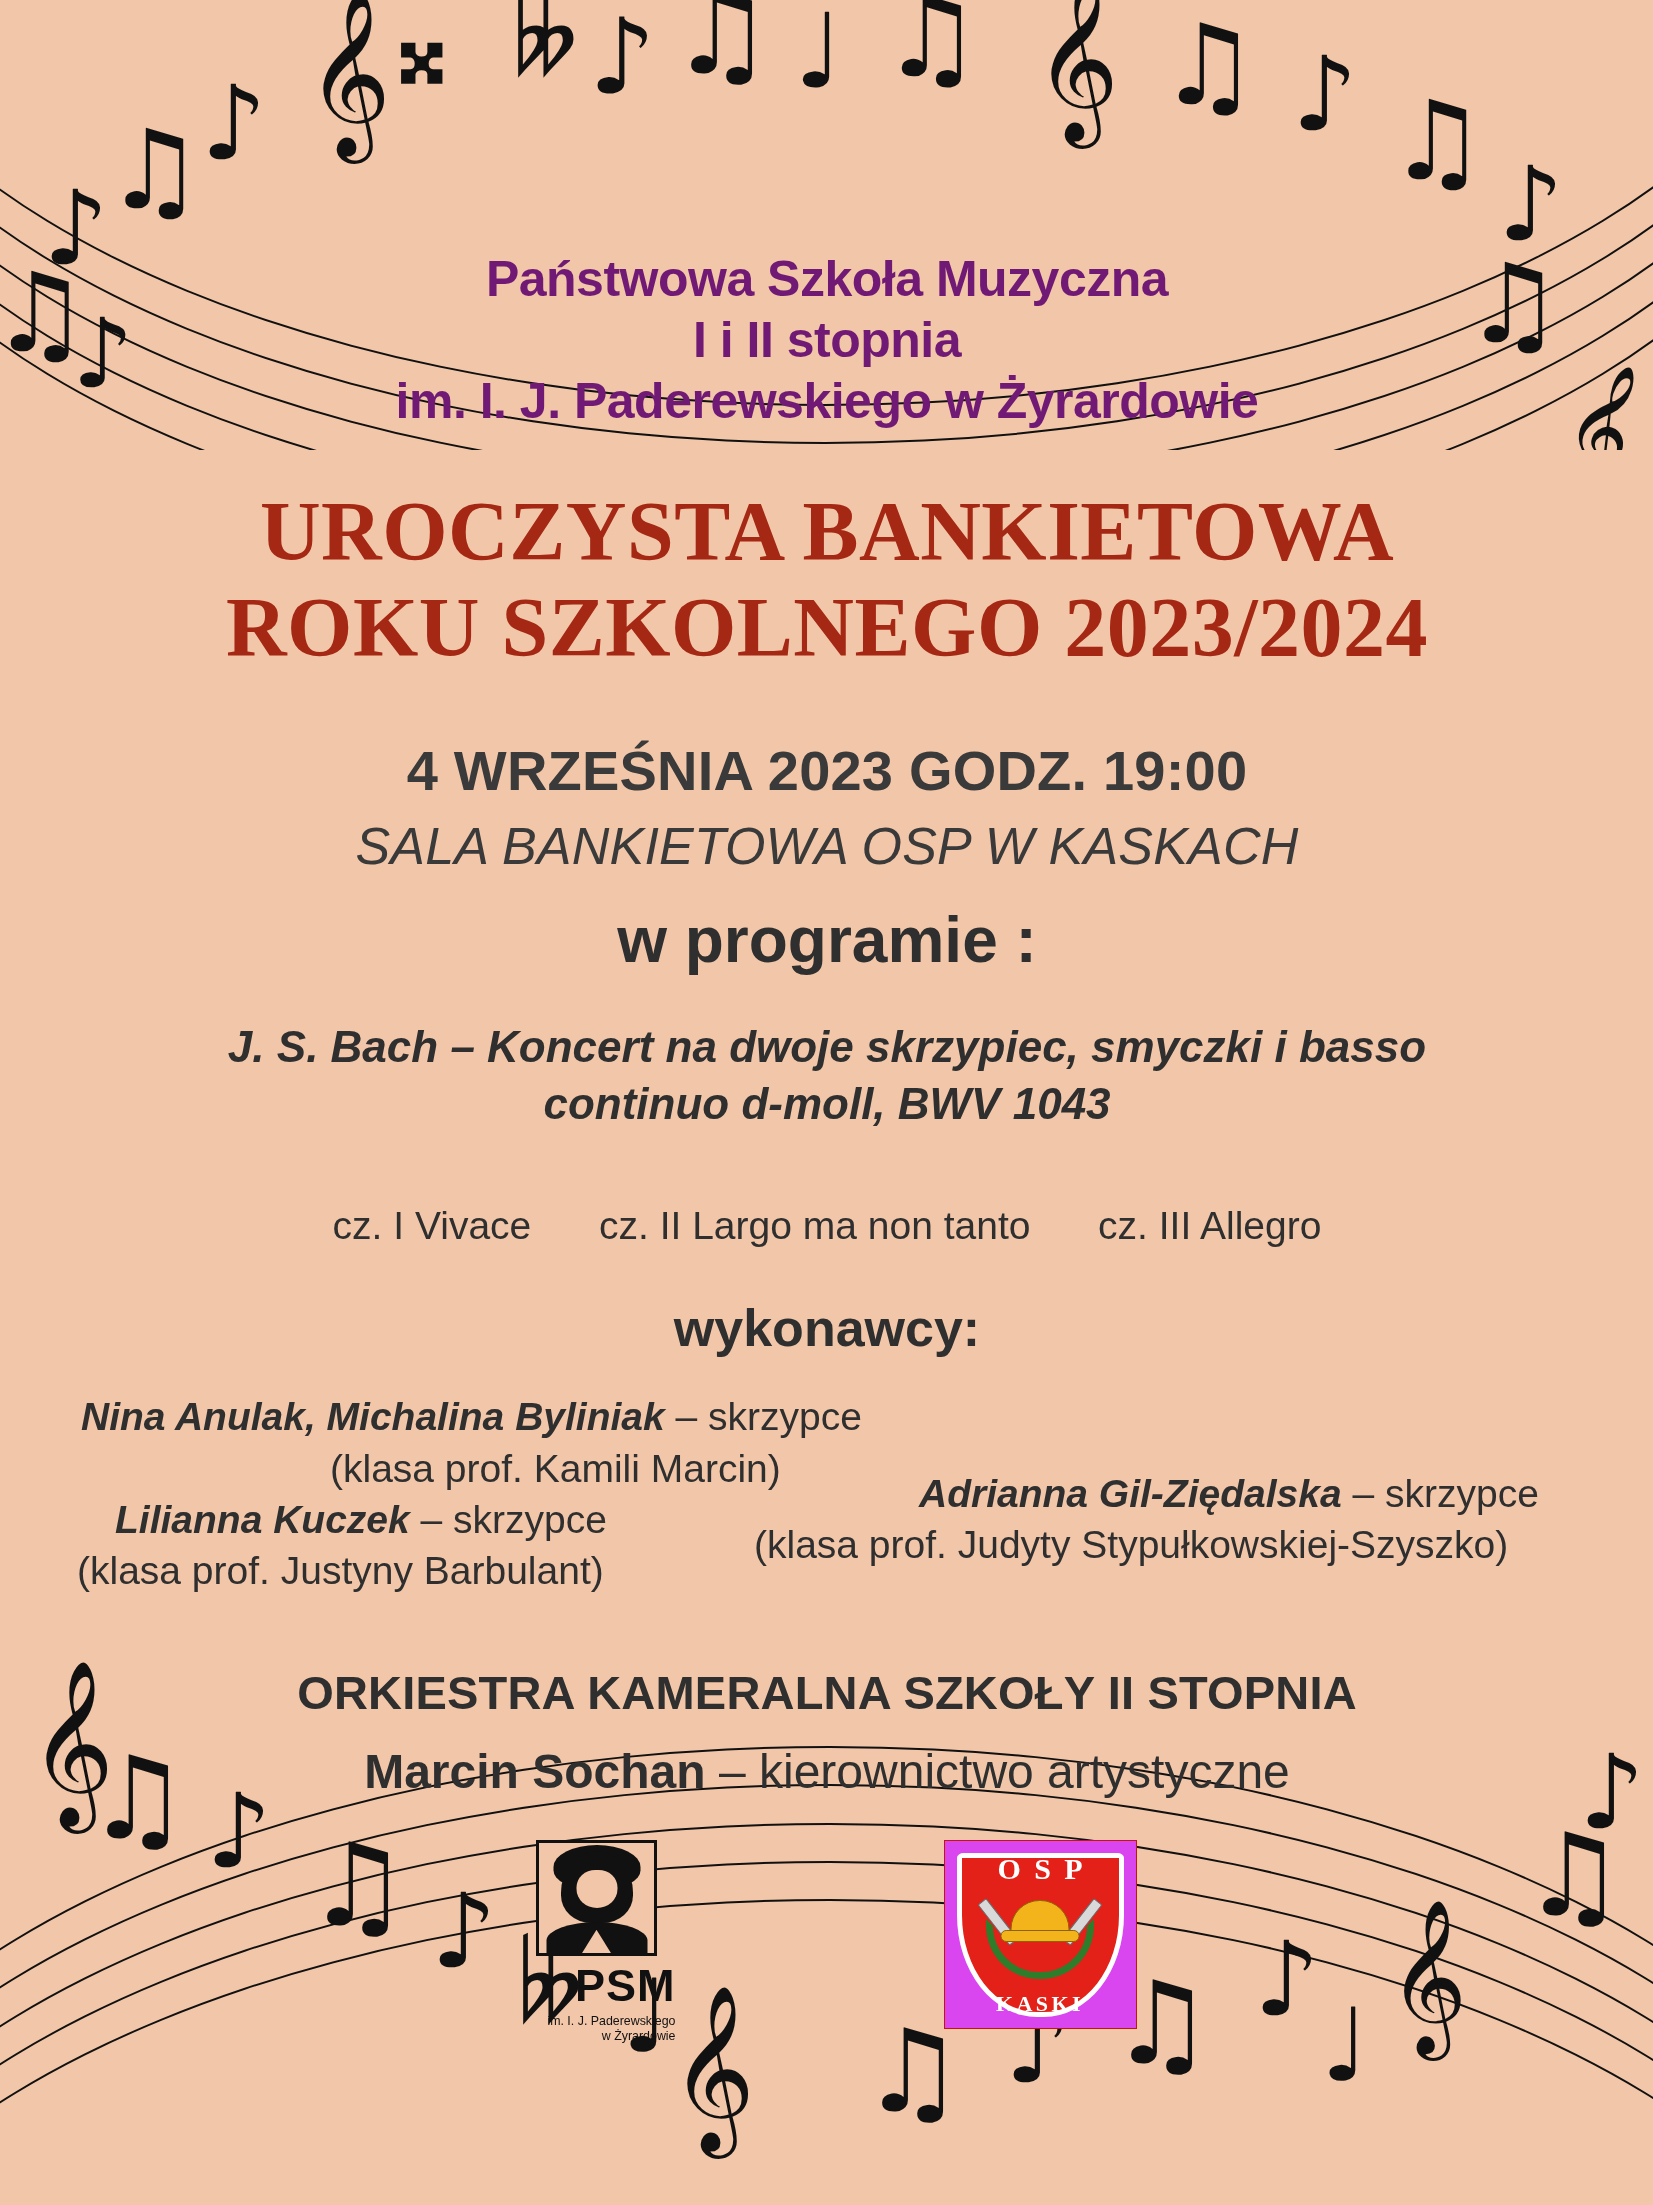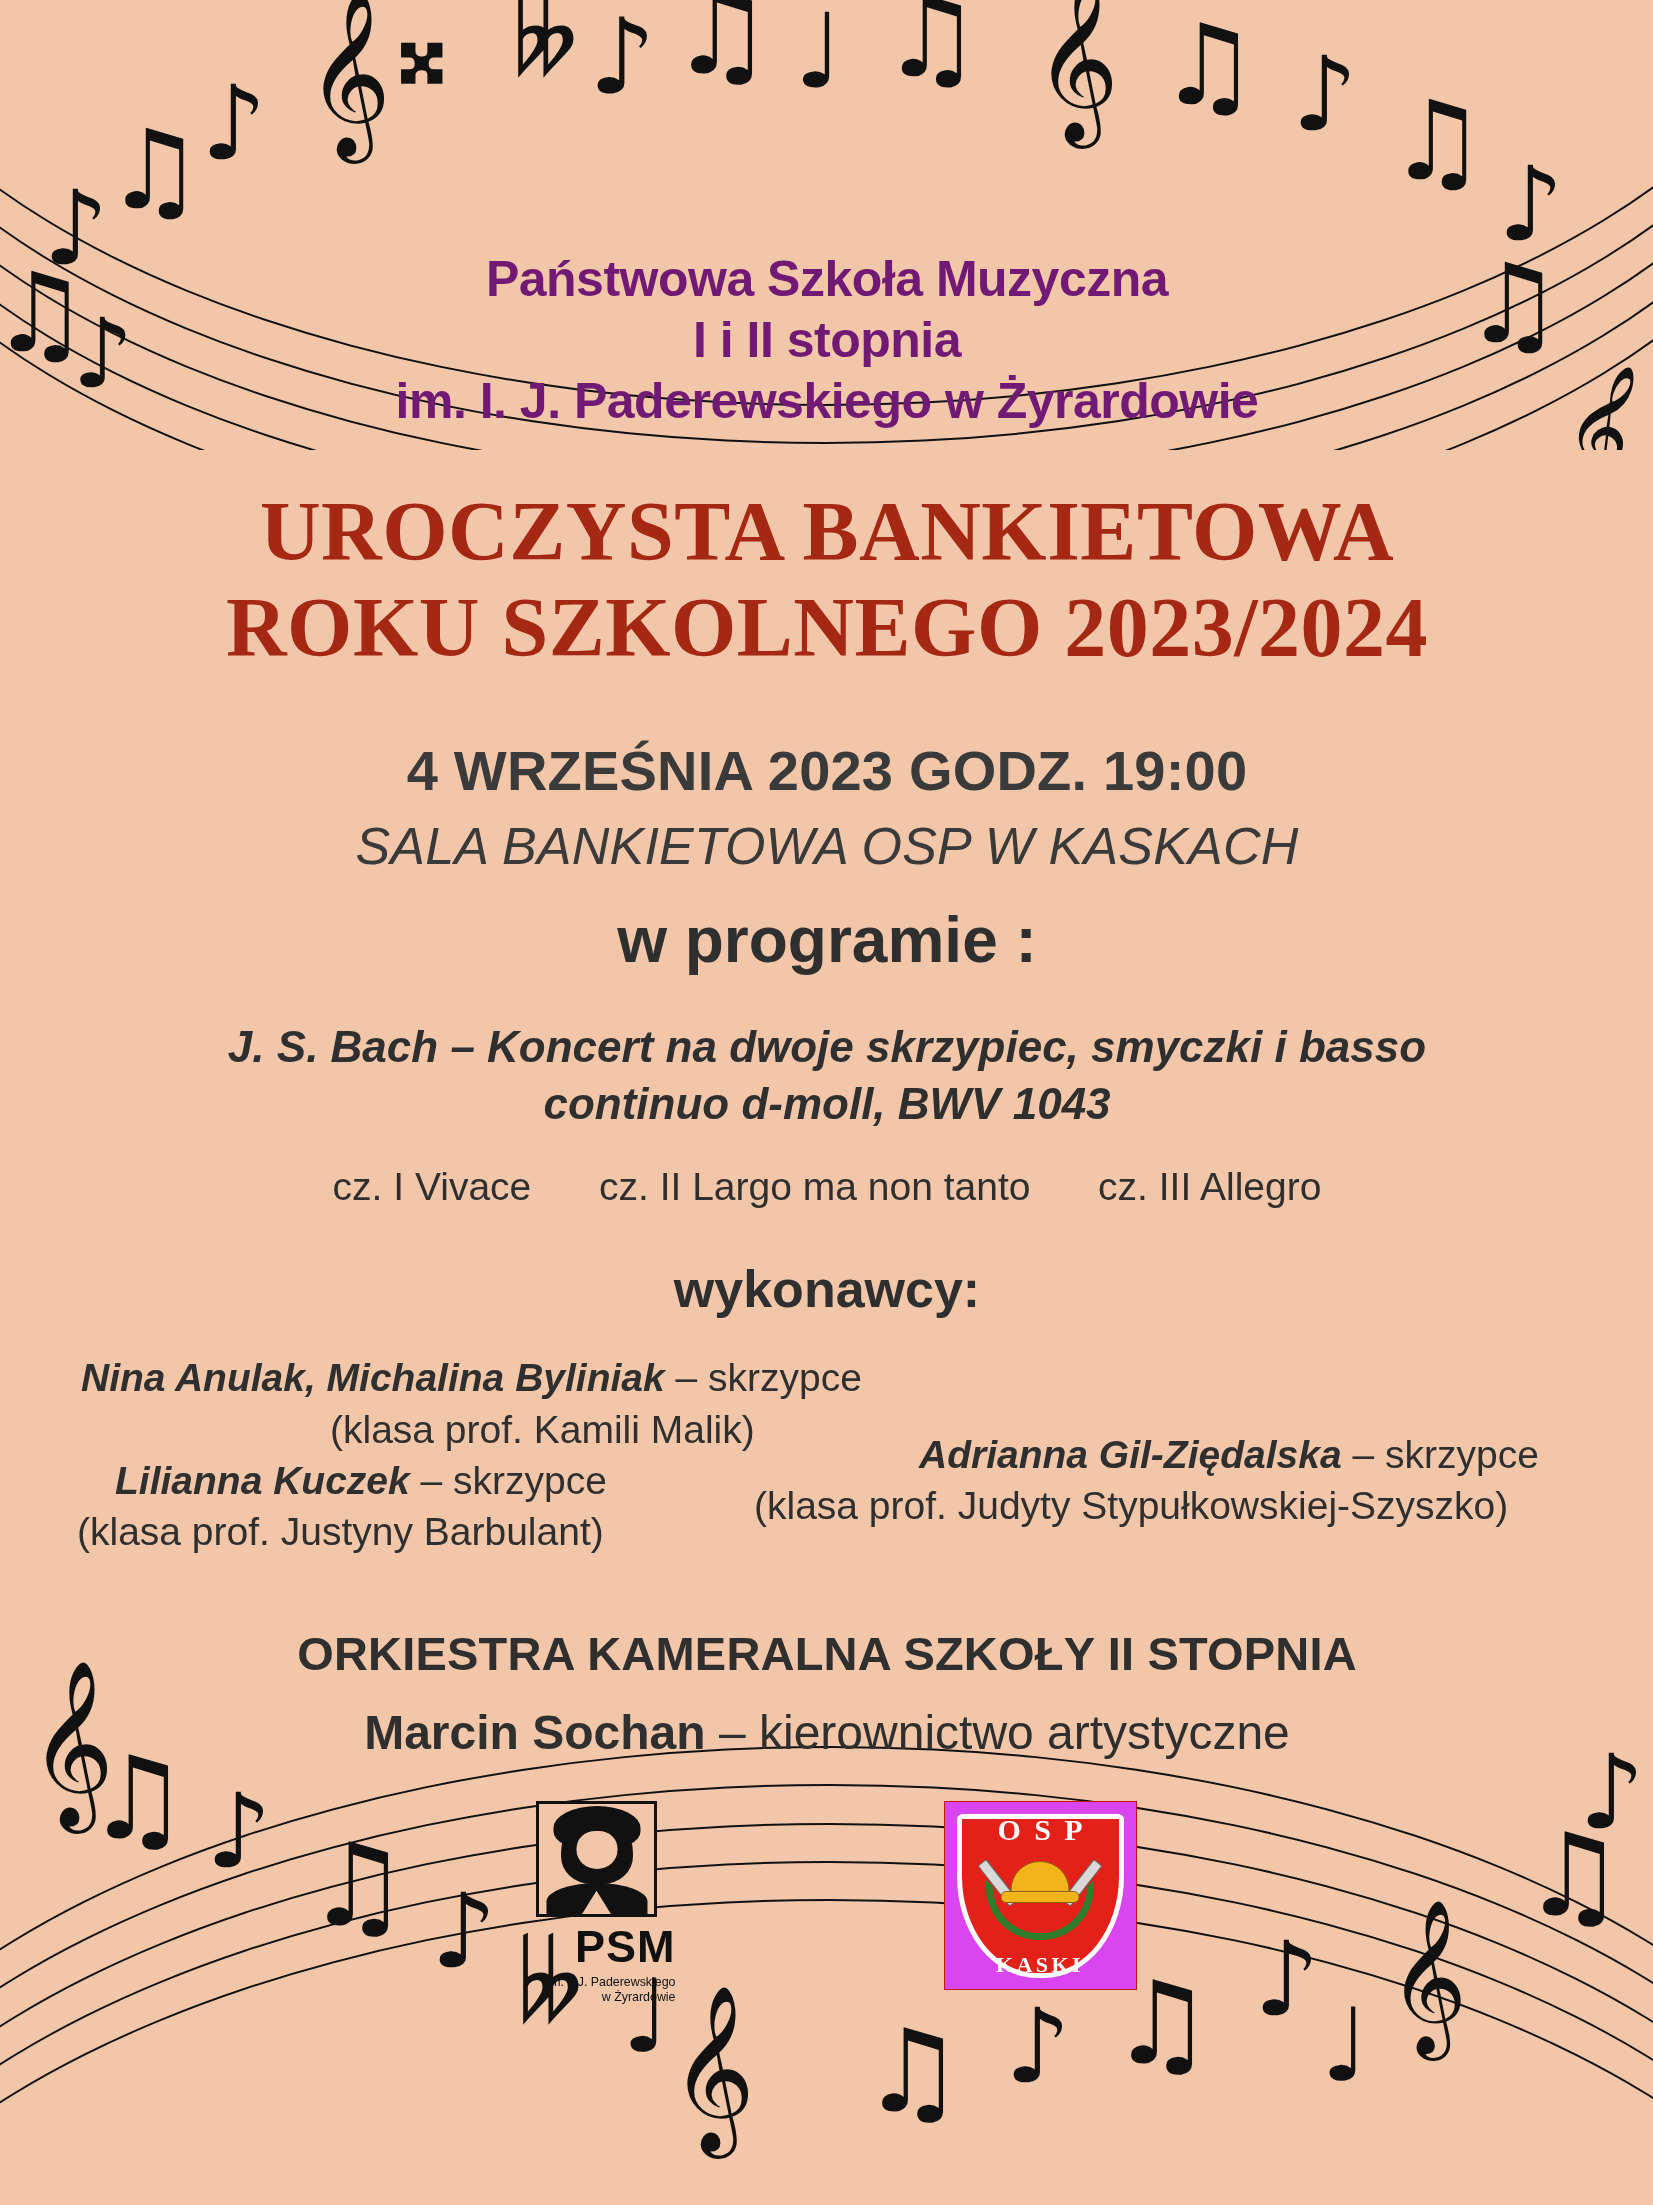--- a/index.html
+++ b/index.html
@@ -120,21 +120,21 @@
     font-style: italic;
     line-height: 1.3;
     color: #2f2f2f;
   }
 
   .movements {
     margin-top: 33px;
     font-size: 39px;
     color: #2f2f2f;
   }
-  .movements span { display: inline-block; }
+  .movements span { display: inline-block; margin-top: 39px; }
   .mv-gap { width: 46px; }
 
   .performers-head {
     margin-top: 50px;
     font-size: 52px;
     font-weight: bold;
     color: #2f2f2f;
   }
 
   .perf-block {
@@ -414,21 +414,21 @@
     <span class="mv-gap"></span>
     <span>cz. III Allegro</span>
   </div>
 
   <div class="performers-head">wykonawcy:</div>
 
   <div class="perf-block">
     <div class="perf-line p1">
       <b>Nina Anulak, Michalina Byliniak</b><span> – skrzypce</span>
     </div>
-    <div class="perf-line p2">(klasa prof. Kamili Malik)</div>
+    <div class="perf-line p2">(klasa prof. Kamili Marcin)</div>
 
     <div class="perf-line p4">(klasa prof. Justyny Barbulant)</div>
     <div class="perf-line p3">
       <b>Lilianna  Kuczek</b><span> – skrzypce</span>
     </div>
 
     <div class="perf-line p5">
       <b>Adrianna Gil-Ziędalska</b><span> – skrzypce</span>
     </div>
     <div class="perf-line p6">(klasa prof. Judyty Stypułkowskiej-Szyszko)</div>

